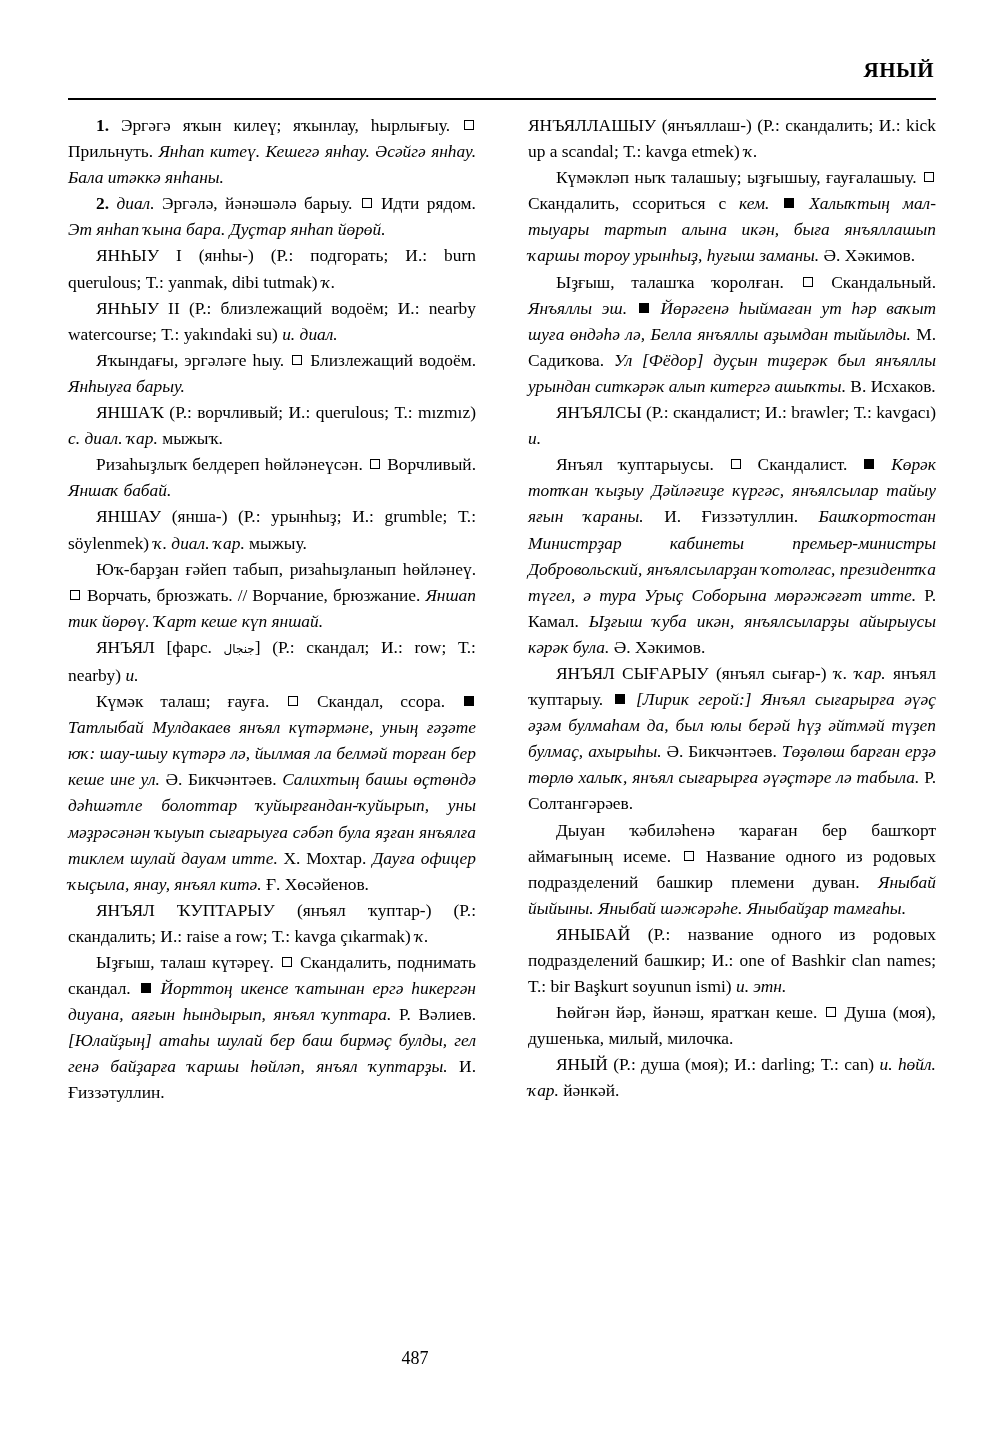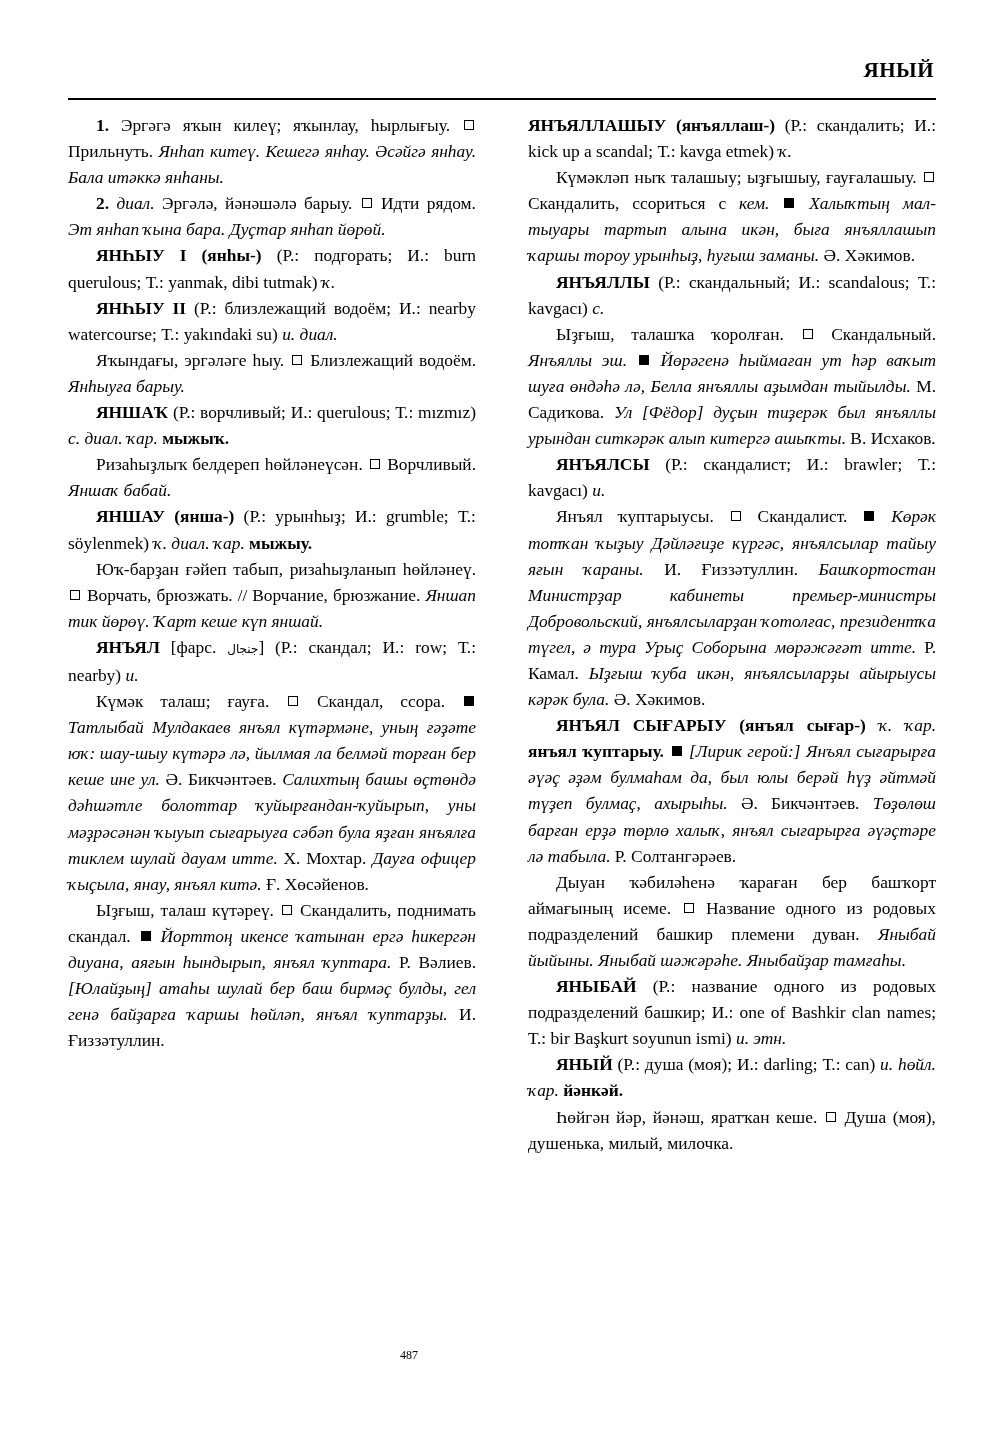--- a/index.html
+++ b/index.html
@@ -59,43 +59,43 @@
     text-justify: inter-word;
     hyphens: manual;
   }
   .col p {
     margin: 0;
     text-indent: 28px;
   }
   .col p.noind { text-indent: 0; }
 
   
-  .hw  { font-weight: bold; }                 
+  .hw  { font-weight: normal; }                 
   .it  { font-style: italic; }                
   .num { font-weight: bold; }                 
   .ar  { font-family: "DejaVu Sans", sans-serif; font-size: 12px;
          direction: rtl; unicode-bidi: isolate; }
   
   .sq-open, .sq-fill {
     display: inline-block;
     width: 10px; height: 10px;
     vertical-align: 1px;
     margin: 0 2px;
   }
   .sq-open { border: 1.6px solid #000; box-sizing: border-box; }
   .sq-fill { background: #000; }
 
   
   .folio {
     position: absolute;
-    left: 4px;
+    left: 10px;
     top: 1348px;
     width: 810px;
     text-align: center;
-    font-size: 12px;
+    font-size: 18px;
   }
 </style>
 </head>
 <body>
 
 <div class="page">
 
   <div class="runhead">ЯНЫЙ</div>
   <div class="rule"></div>
 
@@ -114,41 +114,41 @@
 
       <p><span class="hw">ЯНШАҠ</span> <span>(</span><span>Р.:</span> <span>ворчливый;</span> <span>И.:</span> <span>querulous;</span> <span>Т.:</span> <span>mızmız)</span> <span class="it">с. диал. ҡар.</span> <span class="hw">мыжыҡ.</span></p>
       <p><span>Ризаһыҙлыҡ белдереп һөйләнеүсән.</span> <span class="sq-open"></span> <span>Ворчливый.</span> <span class="it">Яншаҡ бабай.</span></p>
 
       <p><span class="hw">ЯНШАУ</span> <span class="hw">(янша-)</span> <span>(</span><span>Р.:</span> <span>урынһыҙ;</span> <span>И.:</span> <span>grumble;</span> <span>Т.:</span> <span>söylenmek)</span> <span class="it">ҡ. диал. ҡар.</span> <span class="hw">мыжыу.</span></p>
       <p><span>Юҡ-барҙан ғәйеп табып, ризаһыҙланып һөйләнеү.</span> <span class="sq-open"></span> <span>Ворчать, брюзжать. // Ворчание, брюзжание.</span> <span class="it">Яншап тик йөрөү. Ҡарт кеше күп яншай.</span></p>
 
       <p><span class="hw">ЯНЪЯЛ</span> <span>[фарс.</span> <span class="ar">جنجال</span><span>]</span> <span>(</span><span>Р.:</span> <span>скандал;</span> <span>И.:</span> <span>row;</span> <span>Т.:</span> <span>nearby)</span> <span class="it">и.</span></p>
       <p><span>Күмәк талаш; ғауға.</span> <span class="sq-open"></span> <span>Скандал, ссора.</span> <span class="sq-fill"></span> <span class="it">Татлыбай Мулдакаев янъял күтәрмәне, уның ғәҙәте юҡ: шау-шыу күтәрә лә, йылмая ла белмәй торған бер кеше ине ул.</span> <span>Ә. Бикчәнтәев.</span> <span class="it">Салихтың башы өҫтөндә дәһшәтле болоттар ҡуйырғандан-ҡуйырып, уны мәҙрәсәнән ҡыуып сығарыуға сәбәп була яҙған янъялға тиклем шулай дауам итте.</span> <span>Х. Мохтар.</span> <span class="it">Дауға офицер ҡыҫыла, янау, янъял китә.</span> <span>Ғ. Хөсәйенов.</span></p>
 
+      <p><span class="hw">ЯНЪЯЛ ҠУПТАРЫУ</span> <span class="hw">(янъял ҡуптар-)</span> <span>(</span><span>Р.:</span> <span>скандалить;</span> <span>И.:</span> <span>raise a row;</span> <span>Т.:</span> <span>kavga çıkarmak)</span> <span class="it">ҡ.</span></p>
       <p><span>Ыҙғыш, талаш күтәреү.</span> <span class="sq-open"></span> <span>Скандалить, поднимать скандал.</span> <span class="sq-fill"></span> <span class="it">Йорттоң икенсе ҡатынан ергә һикергән диуана, аяғын һындырып, янъял ҡуптара.</span> <span>Р. Вәлиев.</span> <span class="it">[Юлайҙың] атаһы шулай бер баш бирмәҫ булды, гел генә байҙарға ҡаршы һөйләп, янъял ҡуптарҙы.</span> <span>И. Ғиззәтуллин.</span></p>
 
     </div>
 
     <div class="col">
 
       <p class="noind"><span class="hw">ЯНЪЯЛЛАШЫУ</span> <span class="hw">(янъяллаш-)</span> <span>(</span><span>Р.:</span> <span>скандалить;</span> <span>И.:</span> <span>kick up a scandal;</span> <span>Т.:</span> <span>kavga etmek)</span> <span class="it">ҡ.</span></p>
       <p><span>Күмәкләп ныҡ талашыу; ыҙғышыу, ғауғалашыу.</span> <span class="sq-open"></span> <span>Скандалить, ссориться с</span> <span class="it">кем.</span> <span class="sq-fill"></span> <span class="it">Халыҡтың мал-тыуары тартып алына икән, быға янъяллашып ҡаршы тороу урынһыҙ, һуғыш заманы.</span> <span>Ә. Хәкимов.</span></p>
 
-      <p><span class="hw">ЯНЪЯЛЛЫ</span> <span>(</span><span>Р.:</span> <span>скандальный;</span> <span>И.:</span> <span>scandalous;</span> <span>Т.:</span> <span>kavgacı)</span> <span class="it">с.</span></p>
       <p><span>Ыҙғыш, талашҡа ҡоролған.</span> <span class="sq-open"></span> <span>Скандальный.</span> <span class="it">Янъяллы эш.</span> <span class="sq-fill"></span> <span class="it">Йөрәгенә һыймаған ут һәр ваҡыт шуға өндәһә лә, Белла янъяллы аҙымдан тыйылды.</span> <span>М. Садиҡова.</span> <span class="it">Ул [Фёдор] дуҫын тиҙерәк был янъяллы урындан ситкәрәк алып китергә ашыҡты.</span> <span>В. Исхаков.</span></p>
 
       <p><span class="hw">ЯНЪЯЛСЫ</span> <span>(</span><span>Р.:</span> <span>скандалист;</span> <span>И.:</span> <span>brawler;</span> <span>Т.:</span> <span>kavgacı)</span> <span class="it">и.</span></p>
       <p><span>Янъял ҡуптарыусы.</span> <span class="sq-open"></span> <span>Скандалист.</span> <span class="sq-fill"></span> <span class="it">Көрәк тотҡан ҡыҙыу Дәйләғиҙе күргәс, янъялсылар тайыу яғын ҡараны.</span> <span>И. Ғиззәтуллин.</span> <span class="it">Башҡортостан Министрҙар кабинеты премьер-министры Добровольский, янъялсыларҙан ҡотолғас, президентҡа түгел, ә тура Урыҫ Соборына мөрәжәғәт итте.</span> <span>Р. Камал.</span> <span class="it">Ыҙғыш ҡуба икән, янъялсыларҙы айырыусы кәрәк була.</span> <span>Ә. Хәкимов.</span></p>
 
       <p><span class="hw">ЯНЪЯЛ СЫҒАРЫУ</span> <span class="hw">(янъял сығар-)</span> <span class="it">ҡ.</span> <span class="it">ҡар.</span> <span class="hw">янъял ҡуптарыу.</span> <span class="sq-fill"></span> <span class="it">[Лирик герой:] Янъял сығарырға әүәҫ әҙәм булмаһам да, был юлы берәй һүҙ әйтмәй түҙеп булмаҫ, ахырыһы.</span> <span>Ә. Бикчәнтәев.</span> <span class="it">Төҙөлөш барған ерҙә төрлө халыҡ, янъял сығарырға әүәҫтәре лә табыла.</span> <span>Р. Солтангәрәев.</span></p>
 
       <p><span>Дыуан ҡәбиләһенә ҡараған бер башҡорт аймағының исеме.</span> <span class="sq-open"></span> <span>Название одного из родовых подразделений башкир племени дуван.</span> <span class="it">Яныбай йыйыны. Яныбай шәжәрәһе. Яныбайҙар тамғаһы.</span></p>
       <p><span class="hw">ЯНЫБАЙ</span> <span>(</span><span>Р.:</span> <span>название одного из родовых подразделений башкир;</span> <span>И.:</span> <span>one of Bashkir clan names;</span> <span>Т.:</span> <span>bir Başkurt soyunun ismi)</span> <span class="it">и. этн.</span></p>
 
+      <p><span>Һөйгән йәр, йәнәш, яратҡан кеше.</span> <span class="sq-open"></span> <span>Душа (моя), душенька, милый, милочка.</span></p>
       <p><span class="hw">ЯНЫЙ</span> <span>(</span><span>Р.:</span> <span>душа (моя);</span> <span>И.:</span> <span>darling;</span> <span>Т.:</span> <span>can)</span> <span class="it">и. һөйл. ҡар.</span> <span class="hw">йәнкәй.</span></p>
-      <p><span>Һөйгән йәр, йәнәш, яратҡан кеше.</span> <span class="sq-open"></span> <span>Душа (моя), душенька, милый, милочка.</span></p>
 
     </div>
   </div>
 
   <div class="folio">487</div>
 
 </div>
 
 </body></html>

